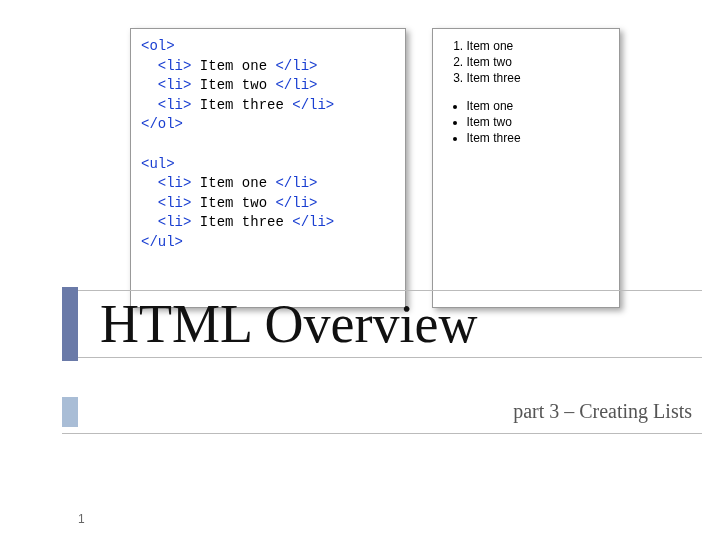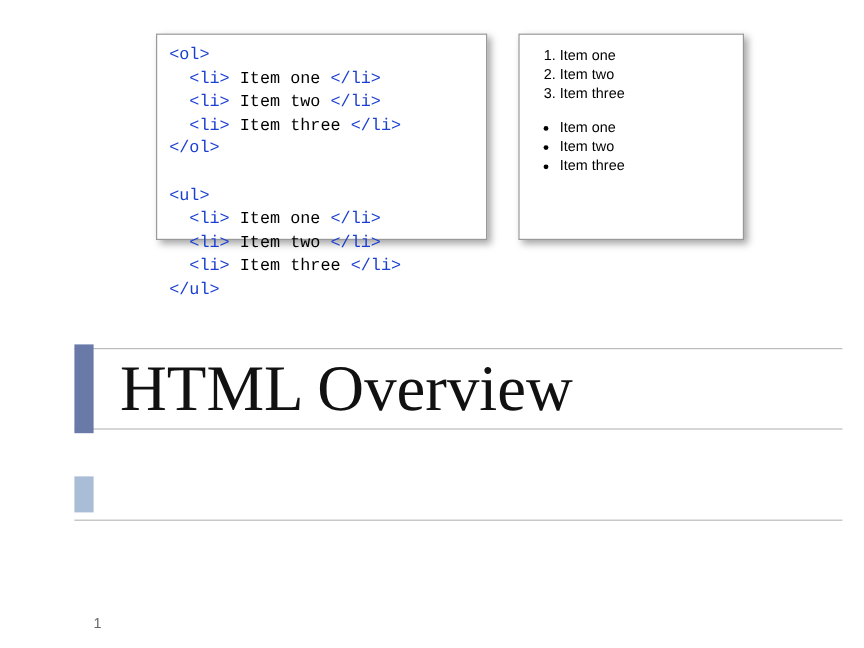--- a/index.html
+++ b/index.html
@@ -9,21 +9,21 @@
     background: #fff;
     font-family: Georgia, 'Times New Roman', serif;
     position: relative;
     overflow: hidden;
   }
   .top-region {
     position: absolute;
     top: 28px;
     left: 130px;
     width: 490px;
-    height: 172px;
+    height: 280px;
     display: flex;
     gap: 26px;
   }
   .code-box {
     flex: 1.6;
     border: 1px solid #999;
     background: #fff;
     box-shadow: 3px 3px 6px rgba(0,0,0,0.35);
     padding: 8px 10px;
     font-family: 'Courier New', monospace;
@@ -130,15 +130,16 @@
 </div>
 
 <div class="title-bar">
   <div class="title-accent"></div>
   <div class="title-text">HTML Overview</div>
 </div>
 
 <div class="subtitle-bar">
   <div class="subtitle-accent"></div>
   <div class="subtitle-spacer"></div>
+  <div class="subtitle-text">part 3 – Creating Lists</div>
 </div>
 
 <div class="slide-number">1</div>
 
 </body></html>

